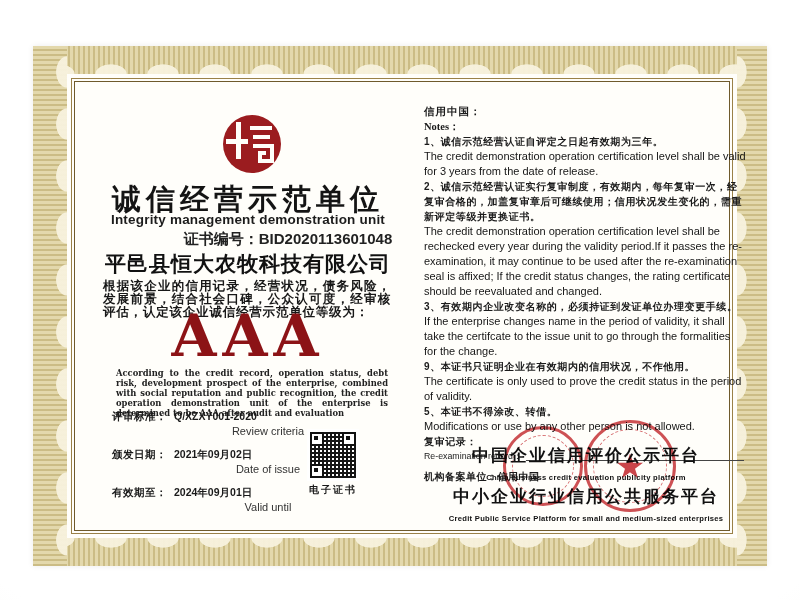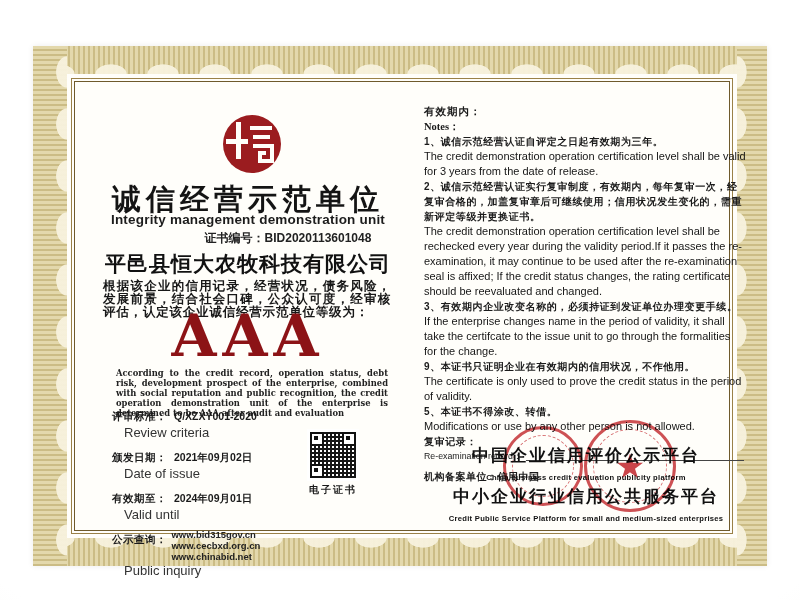--- a/index.html
+++ b/index.html
@@ -30,34 +30,34 @@
   .fline{position:absolute;left:38px;right:34px;top:32px;bottom:32px;border:1.5px solid #9a8148;pointer-events:none;}
   .fline::after{content:"";position:absolute;inset:2px;border:1px solid #6f5a2c;}
   
   .abs{position:absolute;}
   .logo{left:187px;top:66px;width:64px;height:64px;}
   .title-cn{left:50px;top:134px;width:330px;text-align:center;
             font-size:29px;font-weight:bold;color:#141414;letter-spacing:5px;white-space:nowrap;}
   .title-en{left:50px;top:166px;width:330px;text-align:center;
             font-size:13.5px;font-weight:bold;color:#1c1c1c;letter-spacing:.2px;white-space:nowrap;}
   .certno{left:120px;top:184px;width:270px;text-align:center;
-          font-size:12px;font-weight:bold;color:#222;}
+          font-size:15px;font-weight:bold;color:#222;}
   .company{left:50px;top:204px;width:330px;text-align:center;
            font-size:21px;font-weight:bold;color:#111;letter-spacing:1px;white-space:nowrap;}
   .stmt-cn{left:70px;top:234px;width:288px;font-size:12.5px;font-weight:bold;color:#181818;
            line-height:13px;letter-spacing:.8px;text-align:justify;}
   .grade{left:50px;top:256px;width:330px;text-align:center;
          font-family:"DejaVu Serif",serif;font-size:58px;font-weight:bold;color:#8c1316;letter-spacing:6px;}
   .stmt-en{left:83px;top:322px;width:272px;font-family:"DejaVu Serif",serif;
            font-size:8.4px;font-weight:bold;color:#222;line-height:10px;text-align:justify;}
   .fields{left:79px;top:360px;width:300px;}
   .frow{margin-bottom:4px;}
   .flabel{font-size:10.5px;font-weight:bold;color:#1a1a1a;letter-spacing:.5px;}
   .fvalue{font-size:10.5px;font-weight:bold;color:#1a1a1a;margin-left:7px;}
-  .fsub{font-size:13px;color:#333;margin:1px 0 7px 12px;}
+  .fsub{font-size:11px;color:#333;margin:1px 0 7px 12px;text-align:center;}
   .urls{display:inline-block;vertical-align:top;}
   .urls div{font-size:9.5px;font-weight:bold;color:#222;line-height:11px;}
   .qr{left:277px;top:386px;width:46px;height:46px;background:#fff;
       background-image:repeating-linear-gradient(0deg,#161616 0 2px,transparent 2px 4px),
                        repeating-linear-gradient(90deg,#161616 0 2px,#fff 2px 4px);
       outline:3px solid #fff;}
   .qr .f{position:absolute;width:10px;height:10px;border:2px solid #111;background:#fff;}
   .qr .f::after{content:"";position:absolute;left:2px;top:2px;width:4px;height:4px;background:#111;}
   .qr .f1{left:0;top:0;} .qr .f2{right:0;top:0;} .qr .f3{left:0;bottom:0;}
   .qr-caption{left:262px;top:437px;width:76px;text-align:center;font-size:10px;font-weight:bold;color:#1a1a1a;letter-spacing:2px;}
@@ -114,40 +114,31 @@
         <div class="fsub">Review criteria</div>
       </div>
       <div class="frow">
         <span class="flabel">颁发日期：</span><span class="fvalue">2021年09月02日</span>
         <div class="fsub">Date of issue</div>
       </div>
       <div class="frow">
         <span class="flabel">有效期至：</span><span class="fvalue">2024年09月01日</span>
         <div class="fsub">Valid until</div>
       </div>
-      <div class="frow">
-        <span class="flabel">公示查询：</span>
-        <span class="urls">
-          <div>www.bid315gov.cn</div>
-          <div>www.cecbxd.org.cn</div>
-          <div>www.chinabid.net</div>
-        </span>
-        <div class="fsub">Public inquiry</div>
-      </div>
     </div>
 
     <div class="abs qr">
       <div class="f f1"></div>
       <div class="f f2"></div>
       <div class="f f3"></div>
     </div>
     <div class="abs qr-caption">电子证书</div>
 
     <div class="abs notes">
-      <div class="n-head-cn">有效期内：</div>
+      <div class="n-head-cn">信用中国：</div>
       <div class="n-head-en">Notes：</div>
       <p class="n-cn">1、诚信示范经营认证自评定之日起有效期为三年。</p>
       <p class="n-en">The credit demonstration operation certification level shall be valid for 3 years from the date of release.</p>
       <p class="n-cn">2、诚信示范经营认证实行复审制度，有效期内，每年复审一次，经复审合格的，加盖复审章后可继续使用；信用状况发生变化的，需重新评定等级并更换证书。</p>
       <p class="n-en">The credit demonstration operation certification level shall be rechecked every year during the validity period.If it passes the re-examination, it may continue to be used after the re-examination seal is affixed; If the credit status changes, the rating certificate should be reevaluated and changed.</p>
       <p class="n-cn">3、有效期内企业改变名称的，必须持证到发证单位办理变更手续。</p>
       <p class="n-en">If the enterprise changes name in the period of validity, it shall take the certifcate to the issue unit to go through the formalities for the change.</p>
       <p class="n-cn">9、本证书只证明企业在有效期内的信用状况，不作他用。</p>
       <p class="n-en">The certificate is only used to prove the credit status in the period of validity.</p>
       <p class="n-cn">5、本证书不得涂改、转借。</p>

